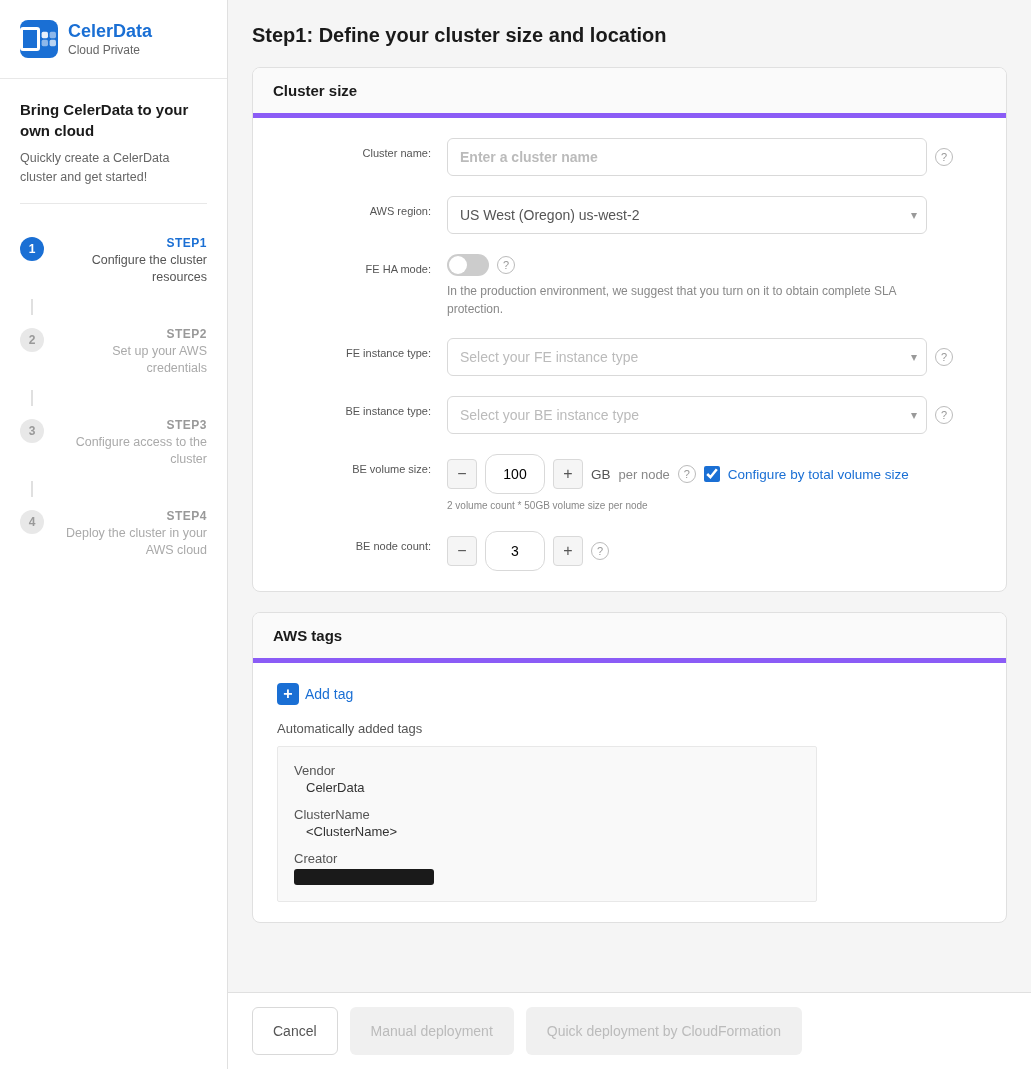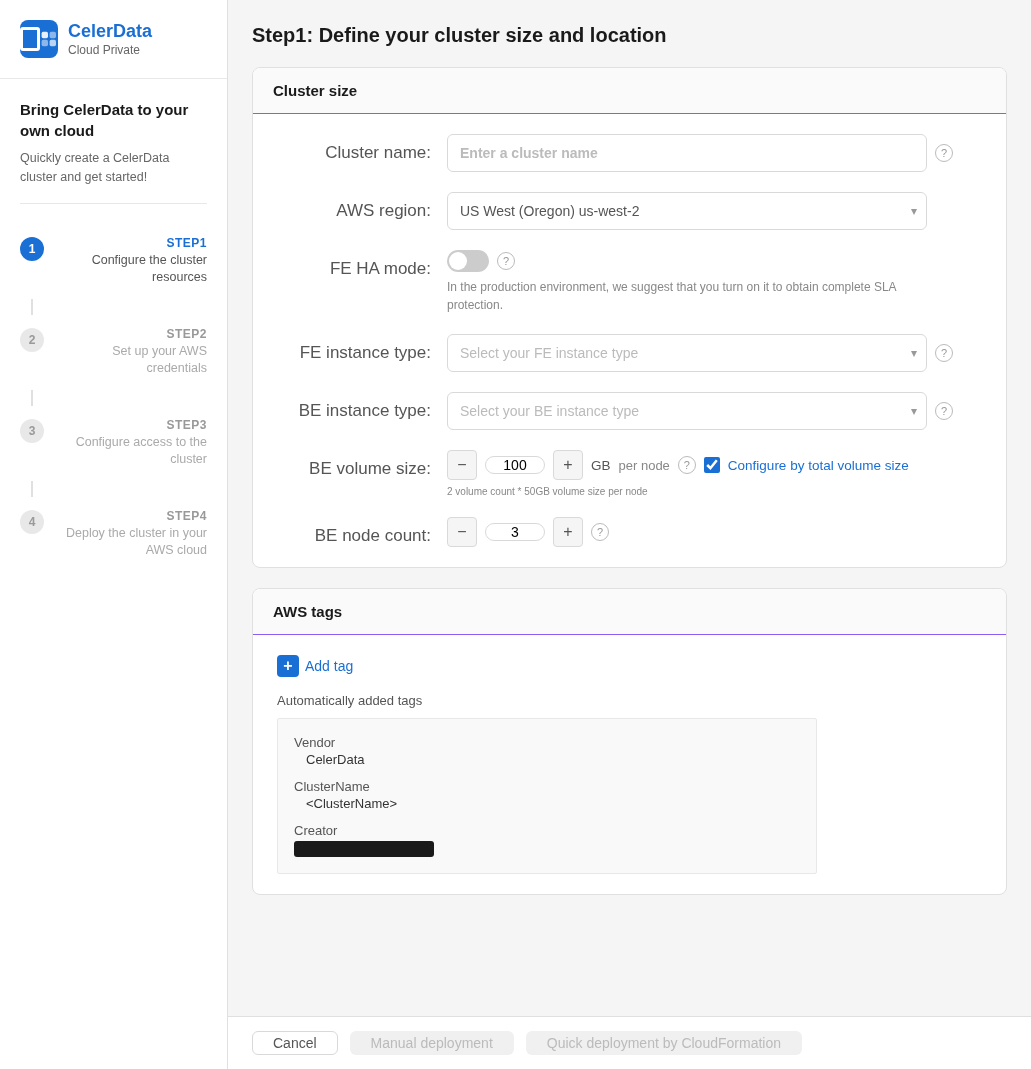--- a/index.html
+++ b/index.html
@@ -116,42 +116,42 @@
     .section-card {
       background: #fff;
       border: 1px solid #e0e0e0;
       border-radius: 8px;
       margin-bottom: 20px;
       overflow: hidden;
     }
 
     .section-header {
       padding: 14px 20px;
-      border-bottom: 1px solid #8b5cf6;
+      border-bottom: 5px solid #8b5cf6;
       font-size: 15px;
       font-weight: 600;
       color: #1a1a1a;
       background: #fafafa;
     }
 
     .section-body {
       padding: 20px 24px;
     }
 
     .form-row {
       display: flex;
       align-items: flex-start;
       margin-bottom: 20px;
     }
     .form-row:last-child { margin-bottom: 0; }
 
     .form-label {
       width: 170px;
       min-width: 170px;
-      font-size: 17px;
+      font-size: 11px;
       color: #555;
       padding-top: 9px;
       text-align: right;
       padding-right: 16px;
     }
 
     .form-control-area {
       flex: 1;
       display: flex;
       align-items: center;
@@ -264,21 +264,21 @@
       background: #f5f5f5;
       cursor: pointer;
       display: flex;
       align-items: center;
       justify-content: center;
       font-size: 16px;
       color: #555;
     }
     .stepper-input {
       width: 60px;
-      height: 18px;
+      height: 40px;
       border: 1px solid #d9d9d9;
       border-radius: 12px;
       text-align: center;
       font-size: 14px;
       outline: none;
     }
     .unit-label { font-size: 13.5px; color: #555; }
     .per-node-label { font-size: 13px; color: #888; }
     .checkbox-input {
       width: 16px;
@@ -355,21 +355,21 @@
       left: 228px;
       right: 0;
       background: #fff;
       border-top: 1px solid #e0e0e0;
       padding: 14px 24px;
       display: flex;
       gap: 12px;
       align-items: center;
     }
     .btn {
-      height: 24px;
+      height: 48px;
       padding: 0 20px;
       border-radius: 6px;
       font-size: 14px;
       cursor: pointer;
       border: 1px solid transparent;
       font-weight: 500;
     }
     .btn-outline {
       background: #fff;
       border: 1px solid #d9d9d9;

